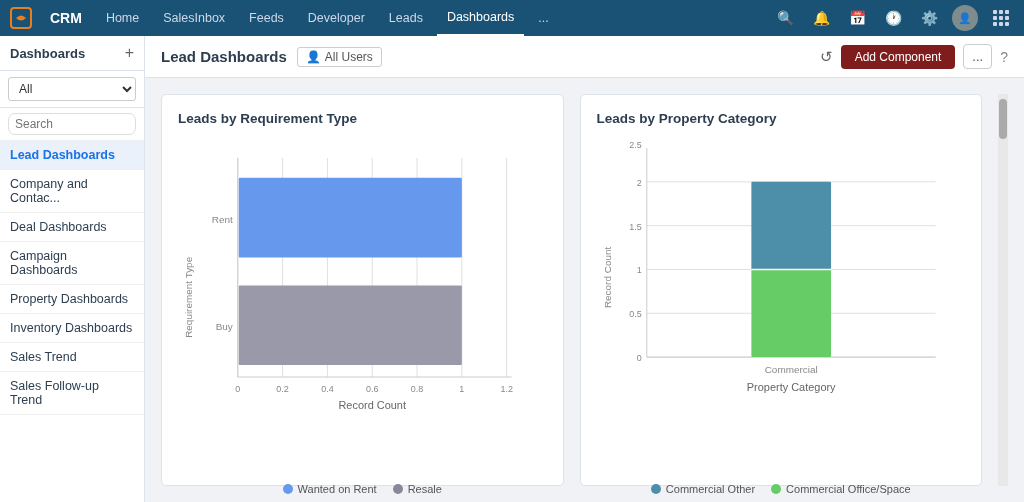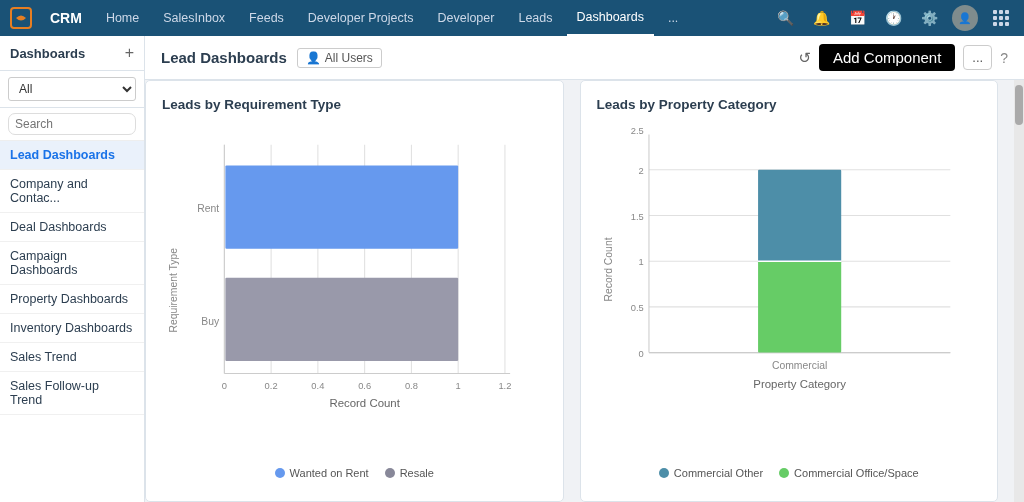--- a/index.html
+++ b/index.html
@@ -39,29 +39,29 @@
     .sidebar-nav-item.active { color: #1a73e8; background: #eaf1fb; font-weight: 600; }
 
     
     .main-content { flex: 1; display: flex; flex-direction: column; overflow: hidden; }
     .main-header { display: flex; align-items: center; padding: 8px 16px; background: white; border-bottom: 1px solid #dce3ea; gap: 10px; }
     .main-title { font-size: 15px; font-weight: 600; color: #2c3e50; }
     .all-users-badge { display: flex; align-items: center; gap: 4px; border: 1px solid #ccc; border-radius: 3px; padding: 2px 8px; font-size: 12px; color: #555; cursor: pointer; }
     .header-spacer { flex: 1; }
     .header-actions { display: flex; align-items: center; gap: 8px; }
     .refresh-btn { color: #666; cursor: pointer; font-size: 15px; background: none; border: none; }
-    .add-component-btn { background: #000000; color: white; border: none; border-radius: 4px; padding: 5px 14px; font-size: 15px; cursor: pointer; }
+    .add-component-btn { background: #7f1d1d; color: white; border: none; border-radius: 4px; padding: 5px 14px; font-size: 12px; cursor: pointer; }
     .more-btn { border: 1px solid #ccc; border-radius: 4px; padding: 4px 8px; background: white; cursor: pointer; color: #555; font-size: 13px; }
     .help-btn { color: #888; font-size: 14px; cursor: pointer; background: none; border: none; }
 
     
-    .charts-area { flex: 1; overflow-y: auto; padding: 0; display: flex; gap: 16px; }
+    .charts-area { flex: 1; overflow-y: auto; padding: 16px; display: flex; gap: 16px; }
     .chart-card { background: white; border: 1px solid #dce3ea; border-radius: 5px; padding: 16px; flex: 1; min-width: 0; display: flex; flex-direction: column; }
     .chart-title { font-size: 13.5px; font-weight: 600; color: #2c3e50; margin-bottom: 12px; }
-    .chart1-legend { display: flex; gap: 16px; justify-content: center; margin-top: 10px; align-items: flex-end; }
+    .chart1-legend { display: flex; gap: 16px; justify-content: center; margin-top: 26px; align-items: flex-end; }
     .legend-item { display: flex; align-items: center; gap: 5px; font-size: 11px; color: #555; }
     .legend-dot { width: 10px; height: 10px; border-radius: 50%; }
 
     
     .svg-chart { width: 100%; }
 
     
     .charts-area::-webkit-scrollbar { width: 6px; }
     .charts-area::-webkit-scrollbar-thumb { background: #ccc; border-radius: 3px; }
     .sidebar-nav::-webkit-scrollbar { width: 4px; }
@@ -78,21 +78,20 @@
     <div class="logo-icon">
       <svg viewBox="0 0 14 14" fill="none">
         <path d="M2 7 Q7 2 12 7 Q7 12 2 7Z" fill="#e67e22"></path>
       </svg>
     </div>
     <span>CRM</span>
   </div>
   <div class="nav-item">Home</div>
   <div class="nav-item">SalesInbox</div>
   <div class="nav-item">Feeds</div>
-  <div class="nav-item">Developer Projects</div>
   <div class="nav-item">Developer</div>
   <div class="nav-item">Leads</div>
   <div class="nav-item active">Dashboards</div>
   <div class="nav-item">...</div>
   <div class="nav-spacer"></div>
   <div class="nav-icons">
     <div class="nav-icon-btn">🔍</div>
     <div class="nav-icon-btn">🔔</div>
     <div class="nav-icon-btn">📅</div>
     <div class="nav-icon-btn">🕐</div>

